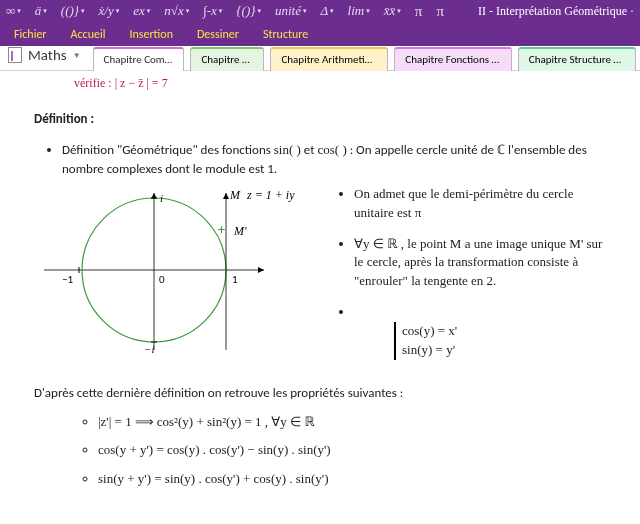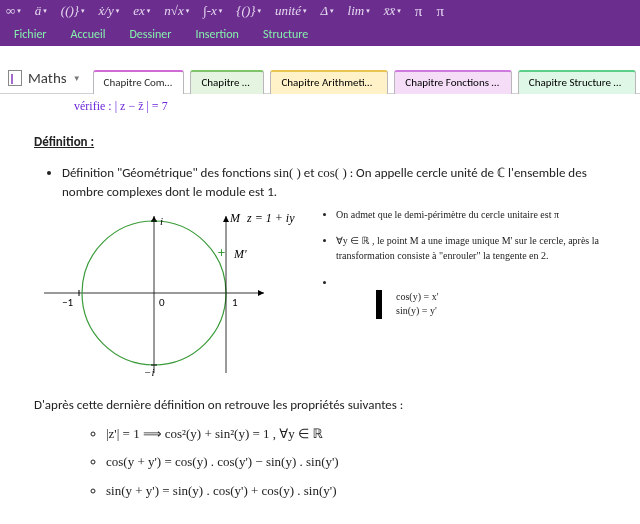--- a/index.html
+++ b/index.html
@@ -4,47 +4,47 @@
 <style>
   * { box-sizing: border-box; margin: 0; padding: 0; }
   body { font-family: "Segoe UI", Calibri, sans-serif; font-size: 12px; background: #fff; width: 640px; height: 524px; overflow: hidden; }
   .ribbon { background: #6b2e8f; color: #fff; }
   .formula-bar { display: flex; align-items: center; height: 22px; padding: 0 6px; gap: 14px; font-family: "Cambria Math", serif; font-size: 13px; font-style: italic; }
   .formula-bar .item { display: flex; align-items: center; gap: 2px; color: #e6d8f0; }
   .formula-bar .chev { font-size: 7px; font-style: normal; }
   .formula-bar .pi { font-style: normal; font-size: 15px; }
   .title-seg { margin-left: auto; font-style: normal; font-size: 12px; white-space: nowrap; overflow: hidden; }
   .menu-bar { display: flex; align-items: center; height: 24px; padding: 0 2px; gap: 0; font-size: 12px; }
-  .menu-bar .mitem { padding: 4px 12px; color: #86efac; cursor: pointer; }
-  .section-bar { display: flex; align-items: flex-end; background: #fff; border-bottom: 1px solid #d0cfd2; padding: 4px 4px 0 4px; height: 48px; gap: 6px; }
+  .menu-bar .mitem { padding: 4px 12px; color: #fde047; cursor: pointer; }
+  .section-bar { display: flex; align-items: flex-end; background: #fff; border-bottom: 1px solid #d0cfd2; padding: 4px 4px 0 4px; height: 25px; gap: 6px; }
   .nb { display: flex; align-items: center; gap: 6px; color: #3b3b3b; font-size: 15px; padding: 2px 6px 6px 4px; }
   .nb .chev { font-size: 8px; color: #777; }
   .nb-icon { display:inline-block; width:14px; height:16px; border:1px solid #888; position:relative; background:#fff; }
   .nb-icon::after { content:""; position:absolute; left:2px; top:3px; width:2px; height:10px; background:#a46bcf; }
   .tab { height: 24px; padding: 4px 10px 0 10px; font-size: 11px; border-top-left-radius: 3px; border-top-right-radius: 3px; border: 1px solid #b9b7bb; border-bottom: none; position: relative; top: 1px; background: #f1effa; cursor: pointer; white-space: nowrap; overflow: hidden; max-width: 130px; text-overflow: ellipsis; }
   .tab.active { background: #fff; color: #2a2a2a; border-top: 2px solid #d06bd6; }
   .tab.c1 { background: #e4f4e0; border-top: 2px solid #7fc36a; text-align: right; }
   .tab.c2 { background: #fff2c9; border-top: 2px solid #e8c450; }
   .tab.c3 { background: #f5ddf7; border-top: 2px solid #cf7adf; }
   .tab.c4 { background: #def7e6; border-top: 2px solid #5bcf87; }
   .page { padding: 4px 34px 10px 34px; color: #222; font-family: Calibri, sans-serif; font-size: 13px; line-height: 1.45; height: 466px; overflow: hidden; }
-  .cut { color:#6d28d9; font-size:12px; margin-bottom:18px; margin-left:40px; }
-  .def-head { text-decoration: underline; font-weight: bold; margin-bottom: 12px; }
+  .cut { color:#be185d; font-size:12px; margin-bottom:18px; margin-left:40px; }
+  .def-head { font-weight: bold; margin-bottom: 12px; }
   ul.top { list-style: disc; margin-left: 28px; }
   ul.top > li { margin-bottom: 6px; }
   .math { font-family: "Cambria Math", "Times New Roman", serif; }
   .diagram-row { display: flex; gap: 18px; margin: 6px 0 12px 0; }
   .diagram { flex: 0 0 auto; }
-  .sidelist { list-style: disc; margin-left: 14px; font-size: 10px; }
+  .sidelist { list-style: disc; margin-left: 32px; font-size: 13px; }
   .sidelist li { margin-bottom: 12px; }
   .brace { display:inline-block; vertical-align:middle; margin-left:40px; }
-  .brace-row { border-left: 6px solid #000000; padding-left:14px; }
+  .brace-row { border-left: 2px solid #000000; padding-left:6px; }
   .props { margin: 8px 0 18px 0; }
   ul.circ { list-style: circle; margin-left: 60px; }
-  ul.circ li { margin: 10px 12px; }
+  ul.circ li { margin: 10px 4px; }
 </style>
 </head>
 <body>
 
 <div class="ribbon">
   <div class="formula-bar">
     <span class="item">
         <span>∞</span>
         <span class="chev">▾</span>
       </span>
@@ -91,26 +91,27 @@
     <span class="item">
         <span>x̄x̄</span>
         <span class="chev">▾</span>
       </span>
     <span class="item pi">
         <span>π</span>
       </span>
     <span class="item pi">
         <span>π</span>
       </span>
+    <span class="title-seg">II - Interprétation Géométrique ·</span>
   </div>
   <div class="menu-bar">
     <span class="mitem">Fichier</span>
     <span class="mitem">Accueil</span>
+    <span class="mitem">Insertion</span>
     <span class="mitem">Dessiner</span>
-    <span class="mitem">Insertion</span>
     <span class="mitem">Structure</span>
   </div>
 </div>
 
 <div class="section-bar">
   <div class="nb">
     <span class="nb-icon"></span>
     <span>Maths</span>
     <span class="chev">▼</span>
   </div>

